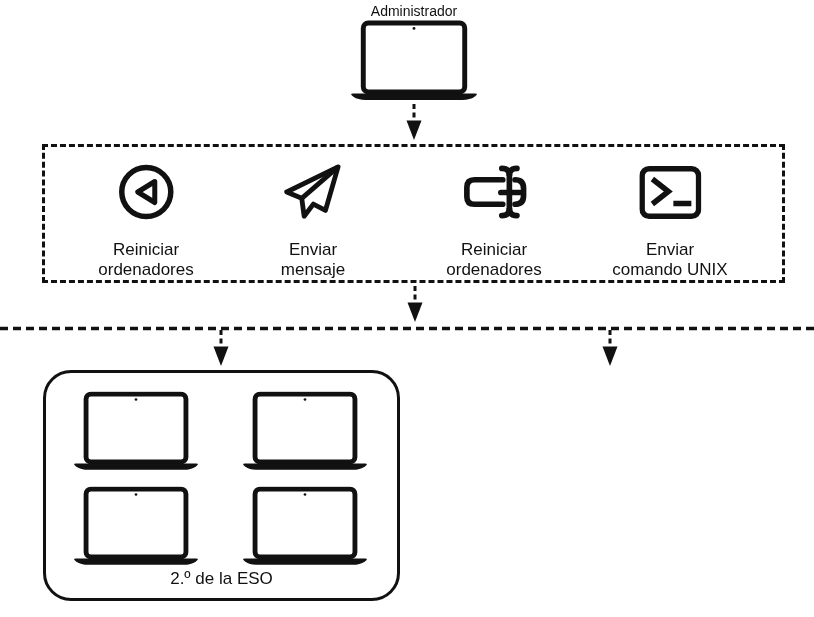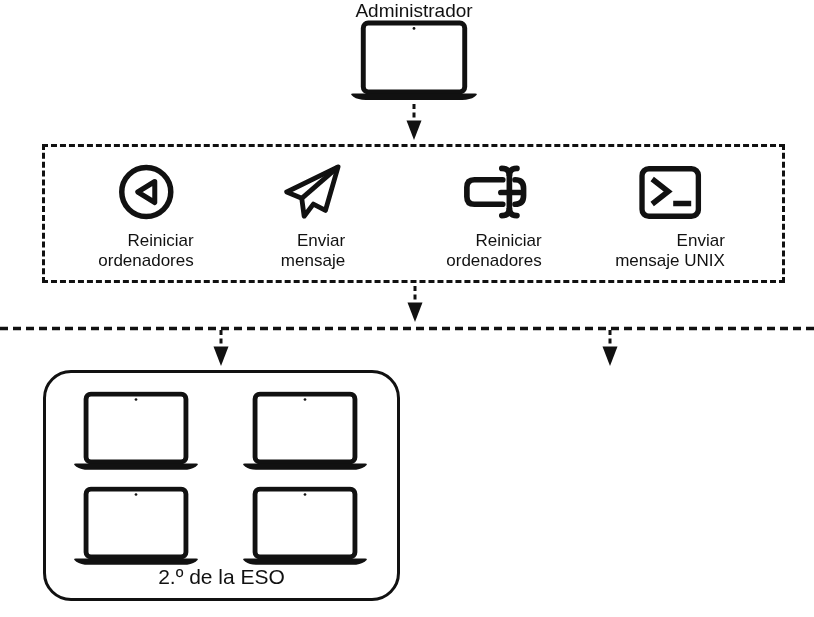--- a/index.html
+++ b/index.html
@@ -4,42 +4,42 @@
 <style>
   html,body{margin:0;padding:0;background:#ffffff;}
   body{width:814px;height:617px;overflow:hidden;
        font-family:"Liberation Sans","DejaVu Sans",sans-serif;color:#111;}
   .canvas{position:relative;width:814px;height:617px;background:#fff;}
 
   .abs{position:absolute;}
 
   
   .admin-label{position:absolute;top:1px;left:414px;transform:translateX(-50%);
-               font-size:19px;line-height:20px;white-space:nowrap;}
+               font-size:14px;line-height:20px;white-space:nowrap;}
   .admin-laptop{position:absolute;left:349px;top:20px;}
 
   
   .cmdbox{position:absolute;left:42px;top:144px;width:743px;height:139px;
           border:3px dashed #111;box-sizing:border-box;}
   .cmd{position:absolute;top:9px;transform:translateX(-50%);
        display:flex;flex-direction:column;align-items:center;}
   .cmd-icon{height:72px;display:flex;align-items:center;justify-content:center;}
-  .cmd-label{text-align:right;font-size:17px;line-height:20px;margin-top:3px;white-space:nowrap;}
+  .cmd-label{text-align:center;font-size:17px;line-height:20px;margin-top:12px;white-space:nowrap;}
   .cmd-label span{display:block;}
 
   
   .sep{position:absolute;left:0;top:326px;}
 
   
   .room{position:absolute;top:370px;height:231px;border:3px solid #111;
         border-radius:28px;box-sizing:border-box;background:#fff;}
   .room-eso{left:43px;width:357px;}
   .room-lab{left:433px;width:355px;}
   .room-label{position:absolute;left:50%;bottom:9px;transform:translateX(-50%);
-              font-size:21px;white-space:nowrap;}
+              font-size:17px;white-space:nowrap;}
   .dev{position:absolute;}
 
   svg{display:block;}
 </style>
 </head>
 <body>
 
 <svg width="0" height="0" style="position:absolute" aria-hidden="true">
   <defs>
     <symbol id="sym-laptop" viewBox="0 0 132 82">
@@ -125,21 +125,21 @@
     <div class="cmd" style="left:625px">
       <div class="cmd-icon">
         <svg width="62" height="53" viewBox="0 0 62 53" fill="none" stroke="#111" stroke-width="5.5">
           <rect x="2.75" y="2.75" width="56.5" height="47.5" rx="7"></rect>
           <path d="M13 13 L29 25.5 L13 38"></path>
           <path d="M34 37.5 H52"></path>
         </svg>
       </div>
       <div class="cmd-label">
         <span>Enviar</span>
-        <span>mensaje UNIX</span>
+        <span>comando UNIX</span>
       </div>
     </div>
 
   </div>
 
   <svg class="abs" style="left:406px;top:285px" width="18" height="38" viewBox="0 0 18 38">
       <use href="#sym-arrow"></use>
     </svg>
 
   <svg class="sep" width="814" height="5">

